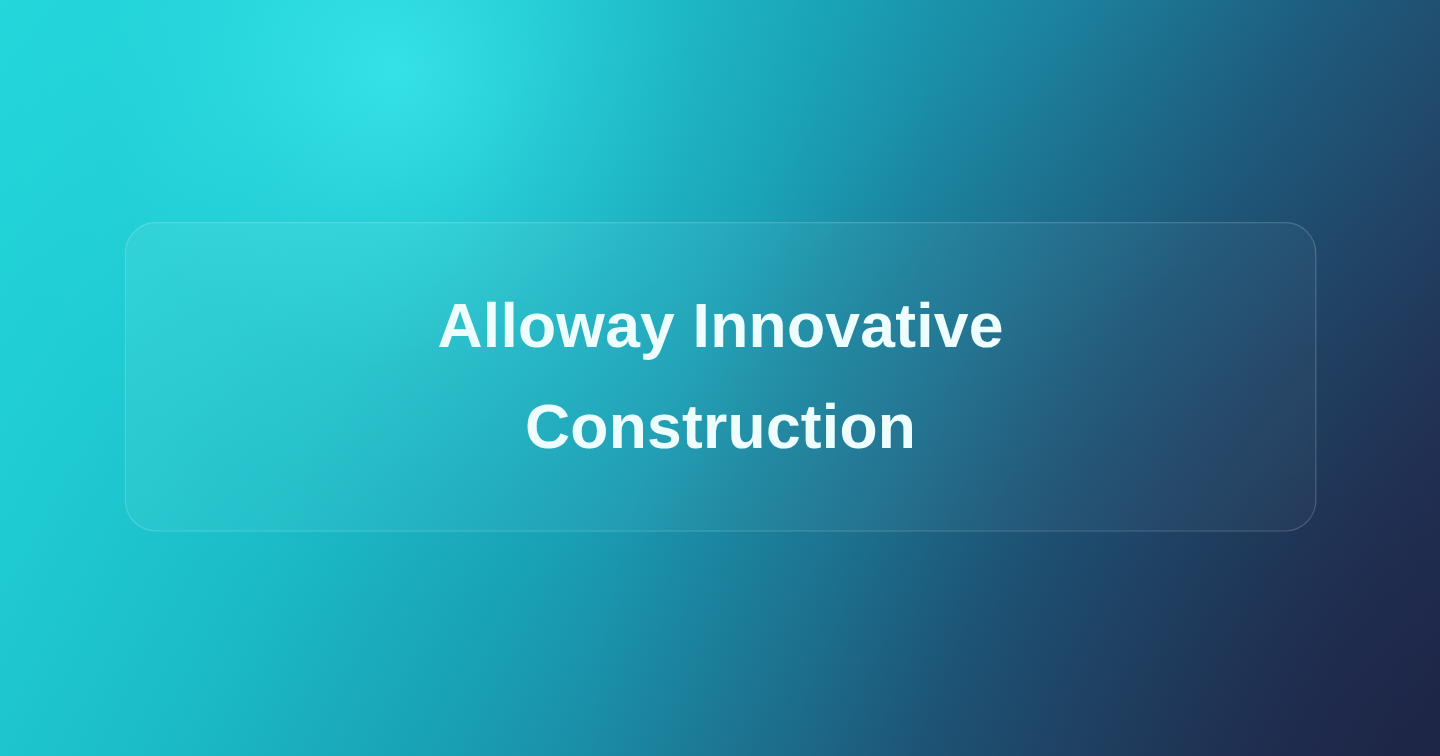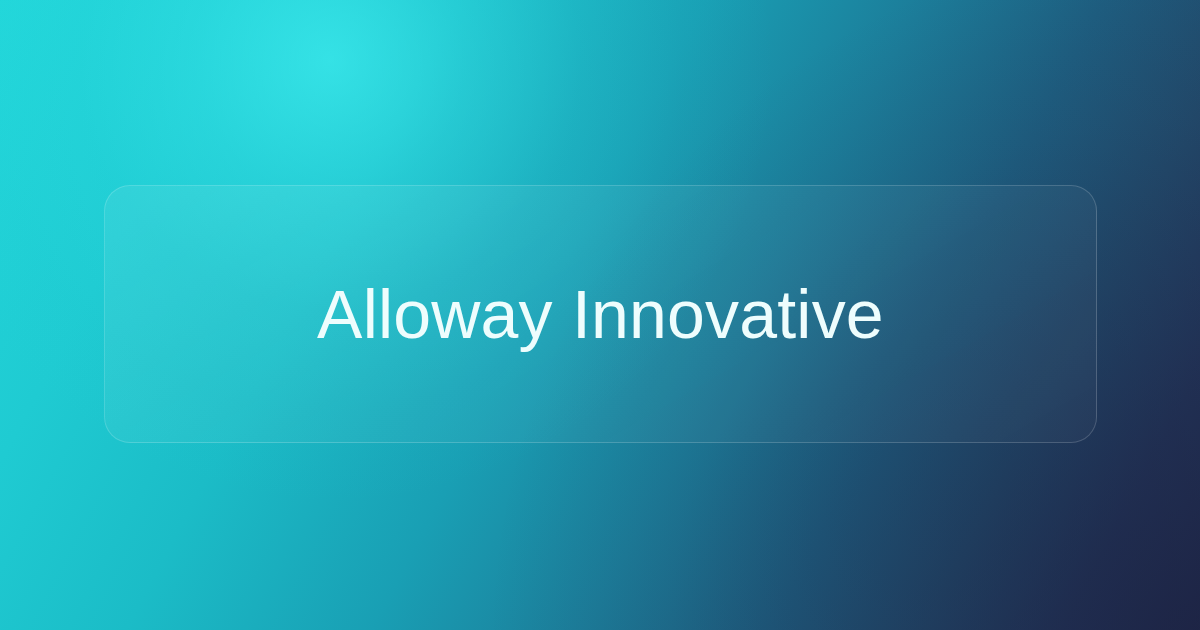--- a/index.html
+++ b/index.html
@@ -92,22 +92,22 @@
   .card-inner {
     width: 100%;
     padding: 0 34px;
     box-sizing: border-box;
     text-align: center;
   }
 
   .headline {
     margin: 0;
     font-family: "Liberation Sans", "DejaVu Sans", sans-serif;
-    font-weight: 400;
-    font-size: 68px;
+    font-weight: 700;
+    font-size: 52px;
     line-height: 84px;
     letter-spacing: 0.2px;
     color: #eefdfd;
     text-rendering: optimizeLegibility;
   }
 
   .headline .line {
     display: block;
     white-space: nowrap;
   }
@@ -118,17 +118,18 @@
 <div id="stage">
 
   <div class="bg-gradient-base"></div>
   <div class="bg-glow"></div>
   <div class="bg-vignette"></div>
 
   <div class="card">
     <div class="card-inner">
       <h1 class="headline">
         <span class="line">Alloway Innovative</span>
+        <span class="line">Construction</span>
       </h1>
     </div>
   </div>
 
 </div>
 
 </body></html>

